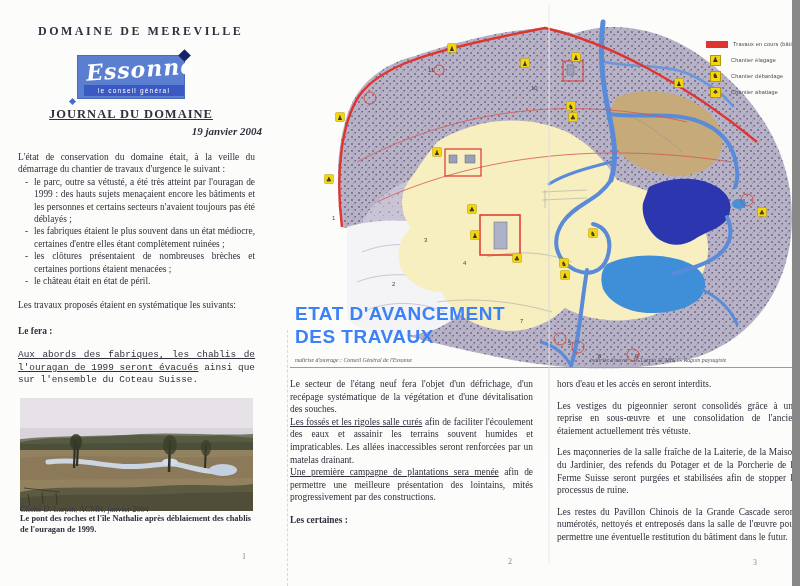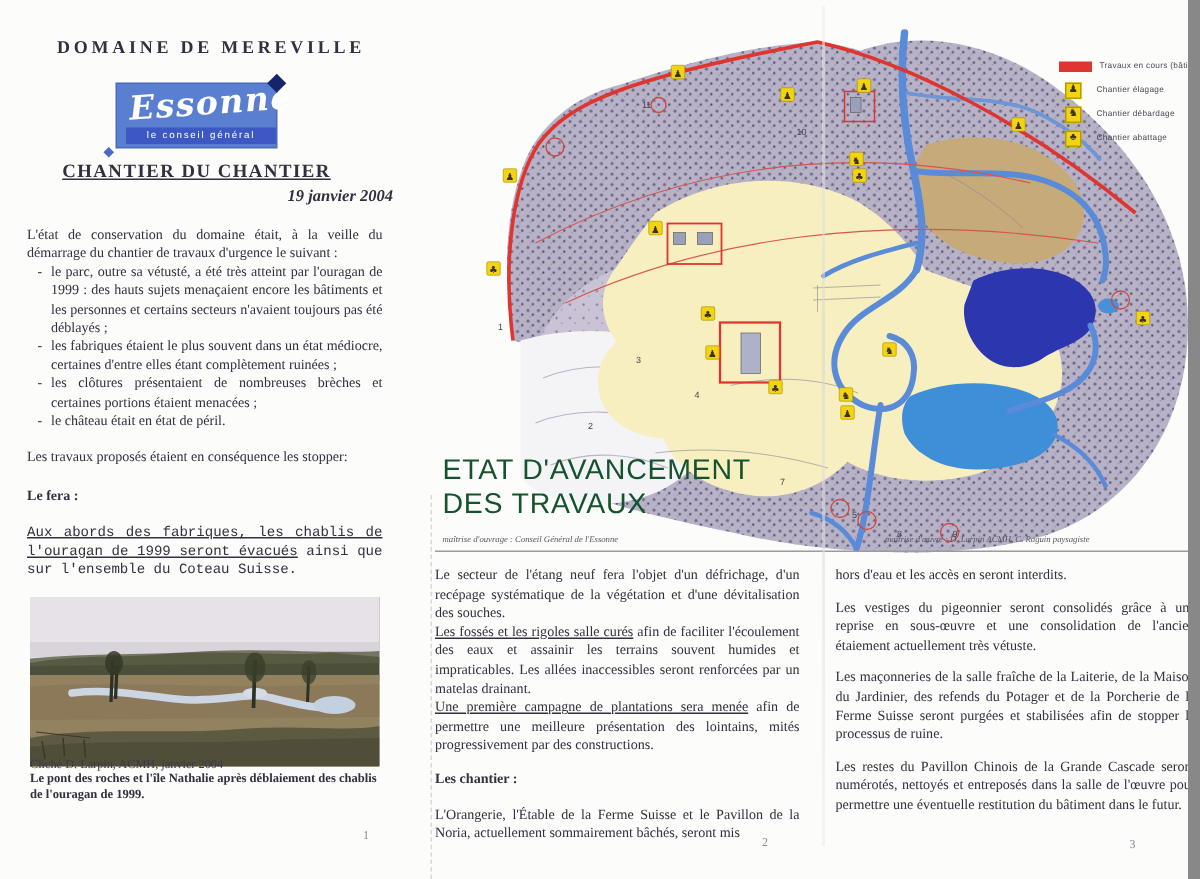--- a/index.html
+++ b/index.html
@@ -40,22 +40,22 @@
         background:linear-gradient(180deg,#ededf0,#d6d6da 40%,#ededf0);opacity:.55;}
 
   
   .map-wrap{position:absolute;left:287px;top:2px;width:513px;height:370px;}
   .legend{position:absolute;left:702px;top:36px;width:96px;font-family:"Liberation Sans",sans-serif;}
   .lg-row{display:flex;align-items:center;height:16px;}
   .lg-swatch{width:22px;height:7px;background:#e0342f;margin:0 5px 0 4px;flex:none;}
   .lg-icon{width:9px;height:9px;background:#f2d411;border:1px solid #b89a00;margin:0 10px 0 8px;flex:none;
            font-size:7px;line-height:8px;text-align:center;color:#3a3320;}
   .lg-label{font-size:5.5px;color:#4a4a52;letter-spacing:.2px;white-space:nowrap;}
-  .section-head{position:absolute;left:295px;top:302px;font-family:"Liberation Sans",sans-serif;font-weight:normal;
-                font-size:19px;line-height:23px;color:#14532d;letter-spacing:.5px;}
+  .section-head{position:absolute;left:295px;top:302px;font-family:"Liberation Sans",sans-serif;font-weight:bold;
+                font-size:19px;line-height:23px;color:#3b82f6;letter-spacing:.5px;}
   .map-cap-left{position:absolute;left:295px;top:357px;font-size:5.8px;font-style:italic;color:#55555e;}
   .map-cap-right{position:absolute;left:590px;top:357px;font-size:5.8px;font-style:italic;color:#55555e;}
   .map-rule{position:absolute;left:290px;top:367px;width:508px;height:1px;background:#9a9aa0;}
 
   
   .col{position:absolute;top:378px;font-size:9.4px;line-height:12.6px;text-align:justify;}
   .col p{margin:0;}
   .col-left{left:290px;width:243px;}
   .col-right{left:557px;width:240px;}
   .col-right p{margin-bottom:9px;}
@@ -69,42 +69,42 @@
 
   <div class="lp-title">DOMAINE DE MEREVILLE</div>
 
   <div class="logo">
     <span class="logo-script">Essonne</span>
     <span class="logo-band">le conseil général</span>
     <span class="logo-diamond"></span>
     <span class="logo-diamond-sm"></span>
   </div>
 
-  <div class="journal-title">CHANTIER DU CHANTIER</div>
+  <div class="journal-title">JOURNAL DU DOMAINE</div>
   <div class="journal-date">19 janvier 2004</div>
 
   <div class="lp-body">
     <p>L'état de conservation du domaine était, à la veille du démarrage du chantier de travaux d'urgence le suivant :</p>
     <div class="bullet">
       <span class="dash"></span>
       <span class="btext">le parc, outre sa vétusté, a été très atteint par l'ouragan de 1999 : des hauts sujets menaçaient encore les bâtiments et les personnes et certains secteurs n'avaient toujours pas été déblayés ;</span>
     </div>
     <div class="bullet">
       <span class="dash"></span>
       <span class="btext">les fabriques étaient le plus souvent dans un état médiocre, certaines d'entre elles étant complètement ruinées ;</span>
     </div>
     <div class="bullet">
       <span class="dash"></span>
       <span class="btext">les clôtures présentaient de nombreuses brèches et certaines portions étaient menacées ;</span>
     </div>
     <div class="bullet">
       <span class="dash"></span>
       <span class="btext">le château était en état de péril.</span>
     </div>
-    <p class="travaux">Les travaux proposés étaient en conséquence les stopper:</p>
+    <p class="travaux">Les travaux proposés étaient en systématique les suivants:</p>
     <p class="parc-head">Le fera :</p>
     <p class="parc-par"><span class="u">Aux abords des fabriques, les chablis de l'ouragan de 1999 seront évacués</span><span> ainsi que sur l'ensemble du Coteau Suisse.</span></p>
   </div>
 
   <div class="photo">
     <svg width="233" height="113" viewBox="0 0 233 113">
       <rect x="0" y="0" width="233" height="44" fill="#e6e2e8"></rect>
       <rect x="0" y="30" width="233" height="10" fill="#d9d4dc"></rect>
       <path d="M0,44 C30,38 60,41 90,38 C130,35 170,40 200,37 L233,40 L233,56 L0,56 Z" fill="#4c503b"></path>
       <path d="M0,41 C40,37 80,39 120,36 C160,34 200,38 233,36 L233,44 L0,46 Z" fill="#5a5e45" opacity=".8"></path>
@@ -278,22 +278,21 @@
   <div class="map-cap-left">maîtrise d'ouvrage : Conseil Général de l'Essonne</div>
   <div class="map-cap-right">maîtrise d'œuvre : D. Larpin ACMH, C. Raguin paysagiste</div>
   <div class="map-rule"></div>
 
   <div class="fold"></div>
 
   <div class="col col-left">
     <p>Le secteur de l'étang neuf fera l'objet d'un défrichage, d'un recépage systématique de la végétation et d'une dévitalisation des souches.</p>
     <p><span class="u">Les fossés et les rigoles salle curés</span><span> afin de faciliter l'écoulement des eaux et assainir les terrains souvent humides et impraticables. Les allées inaccessibles seront renforcées par un matelas drainant.</span></p>
     <p><span class="u">Une première campagne de plantations sera menée</span><span> afin de permettre une meilleure présentation des lointains, mités progressivement par des constructions.</span></p>
-    <p class="fab-head">Les chantier :</p>
-    <p class="fab-par">L'Orangerie, l'Étable de la Ferme Suisse et le Pavillon de la Noria, actuellement sommairement bâchés, seront mis</p>
+    <p class="fab-head">Les certaines :</p>
   </div>
 
   <div class="col col-right">
     <p>hors d'eau et les accès en seront interdits.</p>
     <p>Les vestiges du  pigeonnier seront consolidés grâce à une reprise en sous-œuvre et une consolidation de l'ancien étaiement actuellement très vétuste.</p>
     <p>Les maçonneries de la salle fraîche de la Laiterie, de la Maison du Jardinier, des refends du Potager et de la Porcherie de la Ferme Suisse seront purgées et stabilisées afin de stopper le processus de ruine.</p>
     <p>Les restes du Pavillon Chinois  de la Grande Cascade seront numérotés, nettoyés et entreposés dans la salle de l'œuvre pour permettre une éventuelle restitution du bâtiment dans le futur.</p>
   </div>
 
   <div class="pg pg2">2</div>

